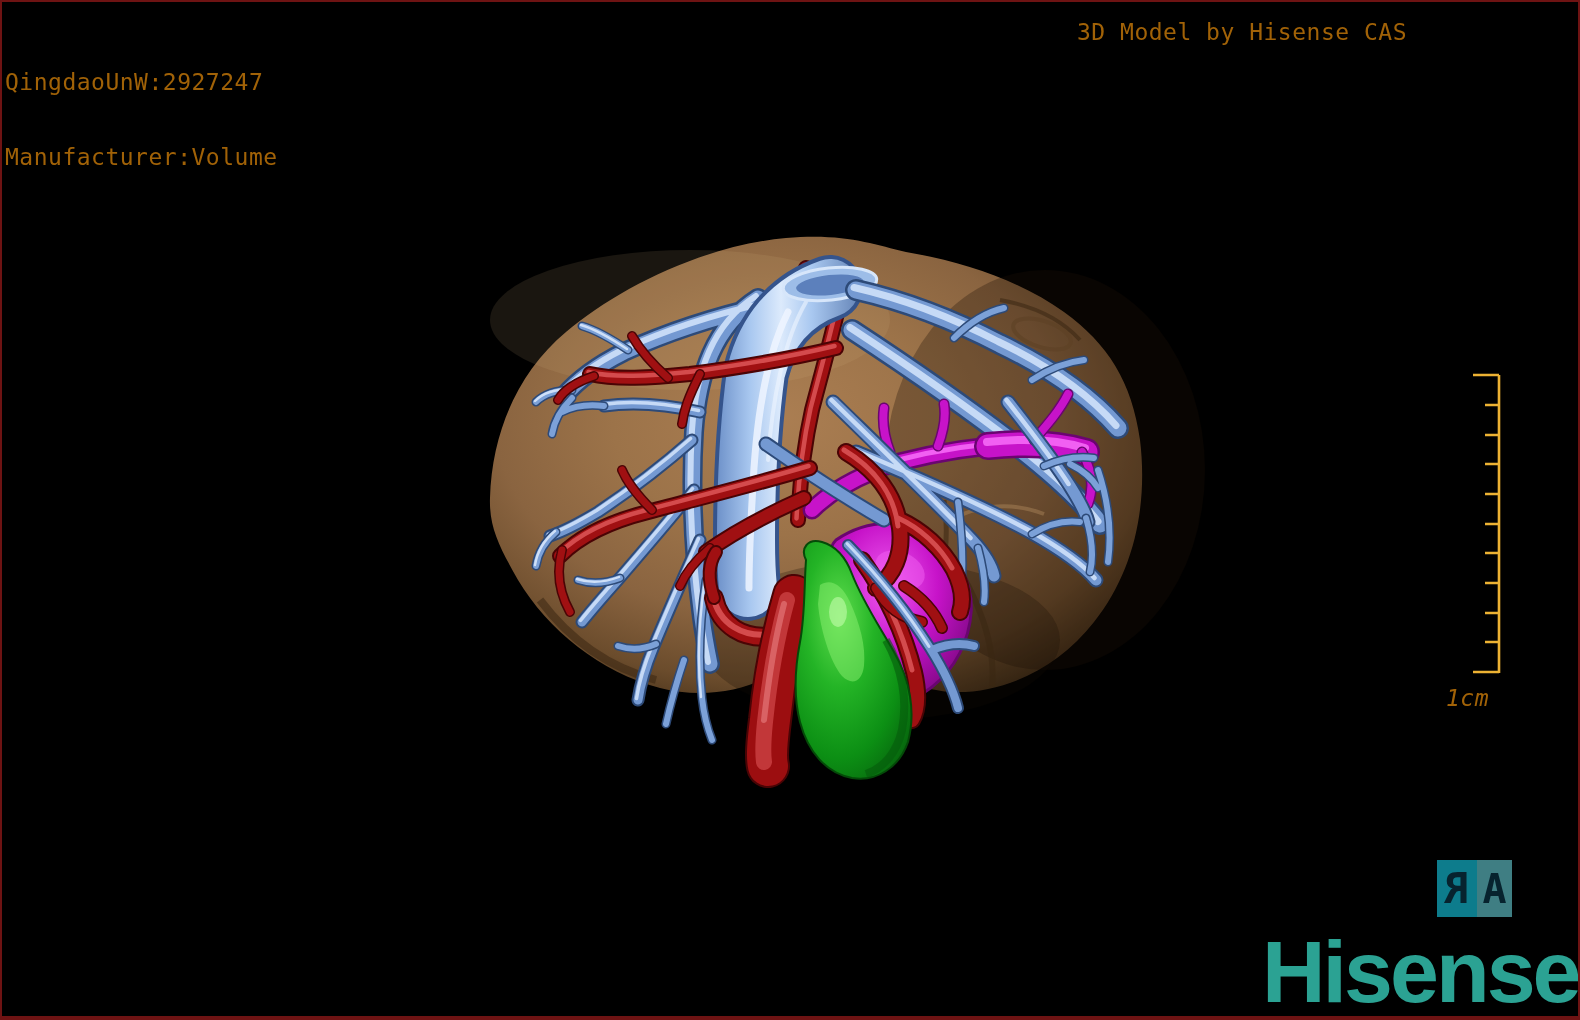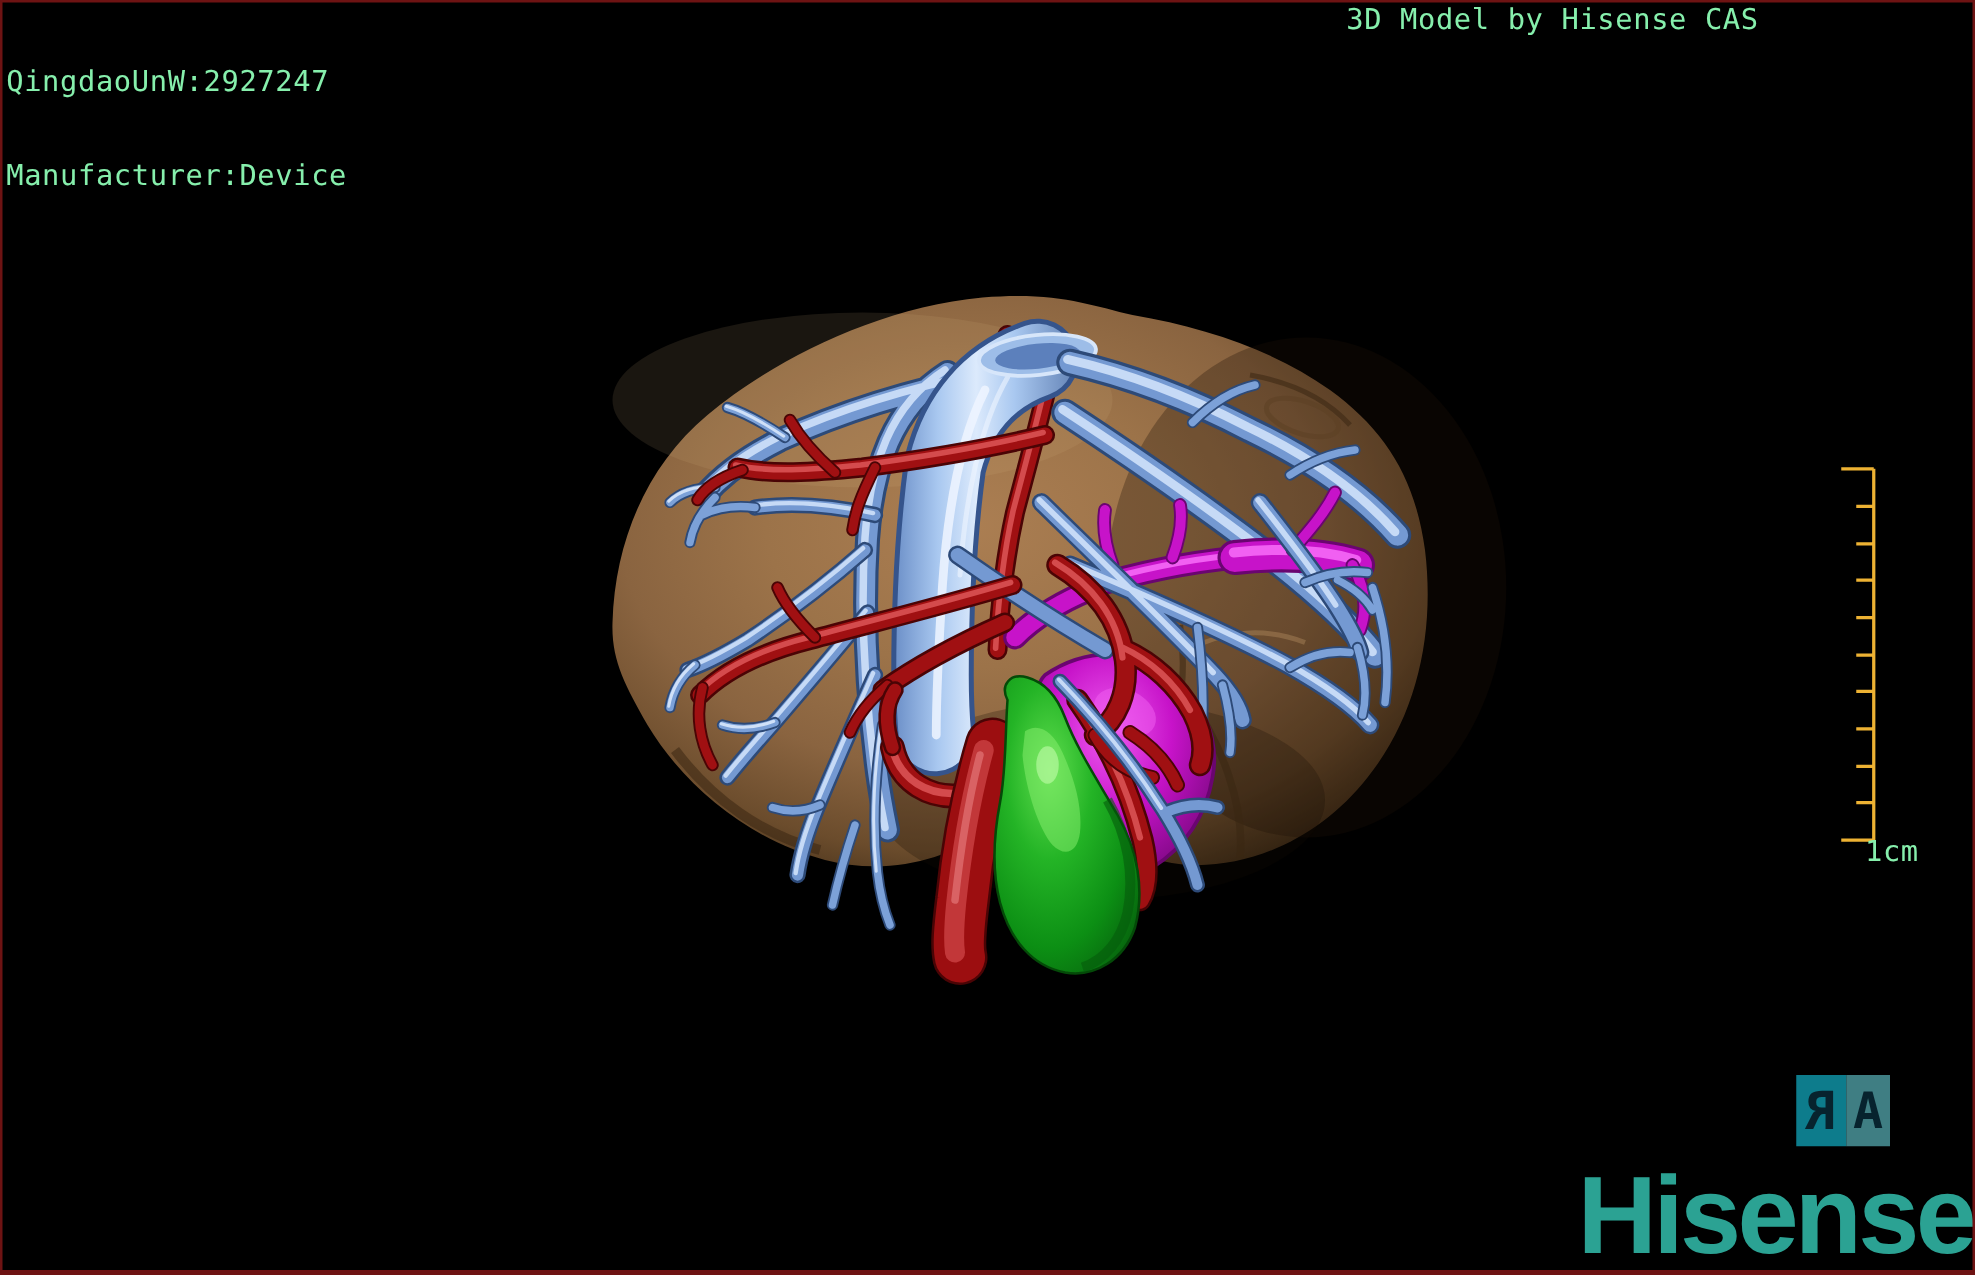--- a/index.html
+++ b/index.html
@@ -1,25 +1,25 @@
 <!DOCTYPE html>
 <html><head>
 <meta charset="utf-8">
 <style>
   html,body{margin:0;padding:0;background:#000;}
   .stage{position:relative;width:1580px;height:1020px;background:#000;overflow:hidden;
          font-family:"DejaVu Sans Mono",monospace;}
   .border-frame{position:absolute;inset:0;border:2px solid #6e1313;border-bottom-width:4px;
                 box-sizing:border-box;pointer-events:none;z-index:9;}
-  .overlay-text{position:absolute;color:#86efac;font-size:23px;letter-spacing:.5px;
-                line-height:25px;white-space:pre;z-index:6;}
+  .overlay-text{position:absolute;color:#a16207;font-size:23px;letter-spacing:.5px;
+                line-height:25px;white-space:pre;z-index:6;margin-top:16px;}
   #patientInfo{left:5px;top:4px;}
   #appTitle{left:1077px;top:4px;}
   #liverVolume{left:5px;top:973px;}
-  #scaleLabel{left:1492px;top:670px;}
+  #scaleLabel{left:1446px;top:670px;font-style:italic;}
   .scalebar-svg{position:absolute;left:1460px;top:368px;z-index:6;}
   .marker{position:absolute;top:860px;height:57px;display:flex;align-items:center;
           justify-content:center;font-weight:bold;color:#07232e;z-index:6;
           font-family:"DejaVu Sans Mono",monospace;}
   #markerR{left:1437px;width:40px;background:#0d7c8c;font-size:42px;}
   #markerR .glyph{transform:scaleX(-1);display:inline-block;}
   #markerA{left:1477px;width:35px;background:#3f7e83;font-size:40px;}
   #logo{position:absolute;left:1262px;top:928px;z-index:6;
         font-family:"Liberation Sans",sans-serif;font-weight:bold;font-size:88px;
         color:#2ba293;letter-spacing:-3px;line-height:1;white-space:nowrap;text-align:right;}
@@ -181,21 +181,21 @@
       <path fill="#8af06f" opacity="0.5" d="M 820,585 C 830,578 842,584 850,602
         C 860,624 866,646 864,666 C 862,682 852,686 842,676
         C 830,662 820,628 818,604 Z"></path>
       <ellipse cx="838" cy="612" rx="9" ry="15" fill="#c8ffb0" opacity="0.55"></ellipse>
       <path fill="none" stroke="#055c0b" stroke-width="8" opacity="0.6" d="M 886,640 C 902,668 908,700 902,730 C 897,752 884,768 866,774"></path>
     </g>
   </svg>
 
   <div class="overlay-text" id="patientInfo">
     <div>QingdaoUnW:2927247</div>
-    <div>Manufacturer:Device</div>
+    <div>Manufacturer:Volume</div>
   </div>
 
   <div class="overlay-text" id="appTitle">3D Model by Hisense CAS</div>
 
 
   <svg class="scalebar-svg" width="60" height="310" viewBox="0 0 60 310">
     <path fill="none" stroke="#edb233" stroke-width="2.6" d="M39,7 V305 M13,7 H39 M13,304 H39
              M25,37 H39 M25,67 H39 M25,96 H39 M25,126 H39 M25,156 H39
              M25,185 H39 M25,215 H39 M25,245 H39 M25,274 H39"></path>
   </svg>

